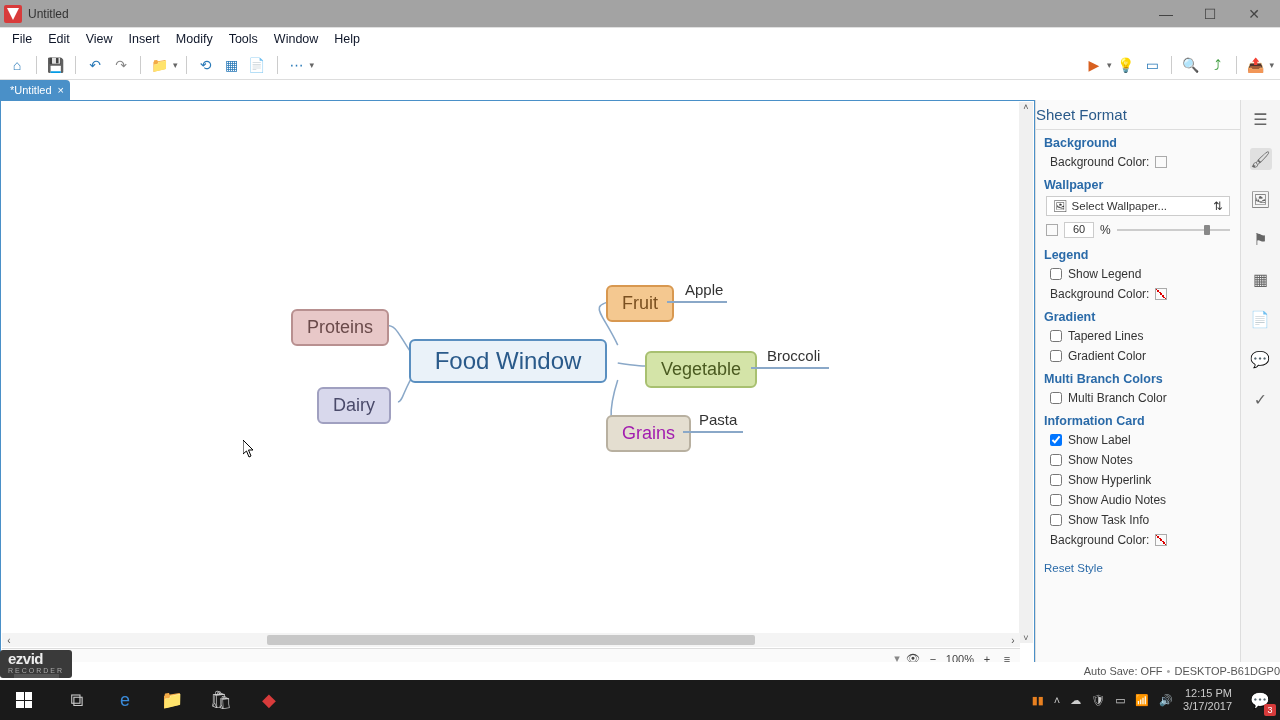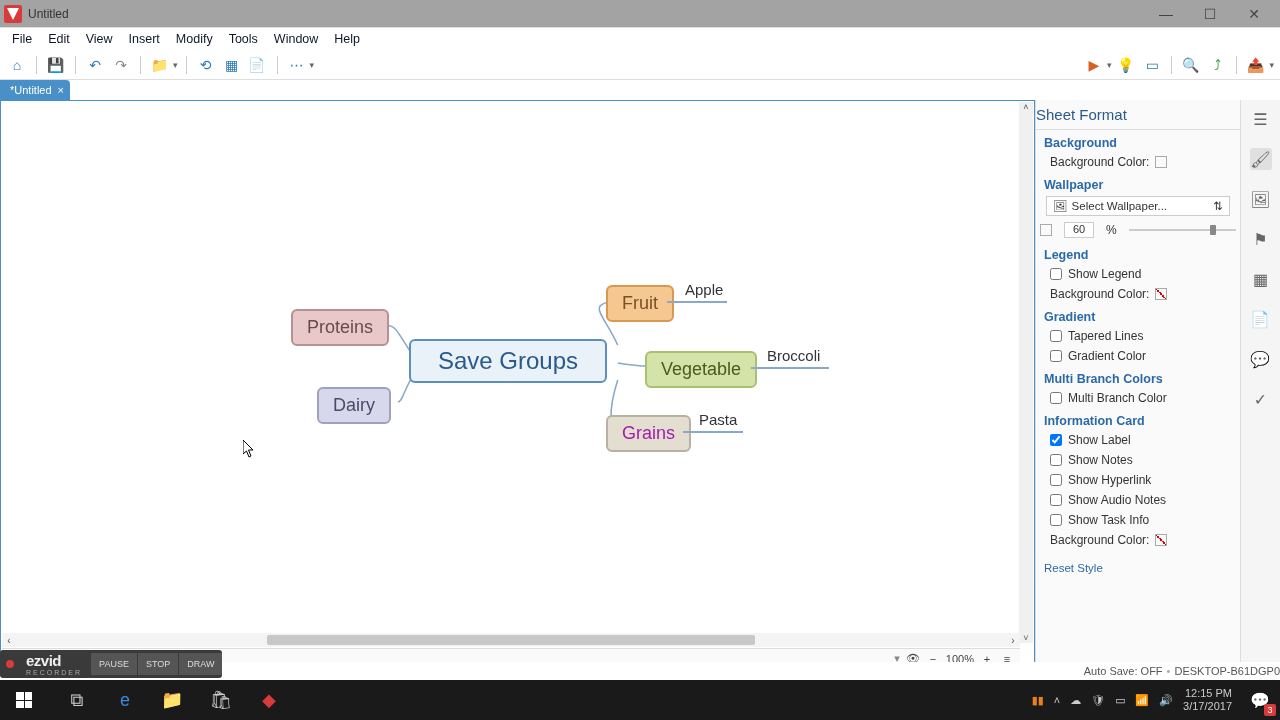--- a/index.html
+++ b/index.html
@@ -56,41 +56,41 @@
 svg.connectors path { stroke: #8aa8c8; stroke-width: 1.5; fill: none; }
 
 
 .rightpanel { width: 205px; border-left: 1px solid #ddd; background: #fafafa; display: flex; flex-direction: column; font-size: 12px; color: #333; }
 .rightpanel .panel-title { text-align: left; font-size: 15px; color: #2a5a8a; padding: 6px 0; border-bottom: 1px solid #ddd; font-weight: 400; }
 .rightpanel .section-h { color: #2a6aa8; font-weight: 600; padding: 6px 8px 2px; font-size: 12.5px; }
 .rightpanel .row { padding: 3px 10px 3px 14px; display: flex; align-items: center; gap: 6px; }
 .rightpanel .row label { font-size: 12px; }
 .rightpanel input[type=checkbox] { width: 12px; height: 12px; }
 .rightpanel .wallpaper-select { margin: 2px 10px; border: 1px solid #ccc; background: #fff; padding: 2px 6px; font-size: 11.5px; display: flex; align-items: center; gap: 4px; }
-.rightpanel .opacity-row { display: flex; align-items: center; gap: 12px; padding: 4px 4px; }
+.rightpanel .opacity-row { display: flex; align-items: center; gap: 6px; padding: 4px 10px; }
 .rightpanel .opacity-row .valbox { width: 30px; height: 16px; border: 1px solid #ccc; background: #fff; font-size: 11px; text-align: center; }
 .rightpanel .opacity-row .slider { flex: 1; height: 2px; background: #ccc; position: relative; }
 .rightpanel .opacity-row .slider .knob { position: absolute; right: 20px; top: -4px; width: 6px; height: 10px; background: #888; border-radius: 1px; }
 .rightpanel .reset { color: #2a6aa8; font-size: 11.5px; padding: 12px 8px 4px; }
 .rightpanel .colorbox { width: 12px; height: 12px; border: 1px solid #aaa; display: inline-block; }
 
 
 .iconrail { width: 40px; background: #f5f5f5; border-left: 1px solid #ddd; display: flex; flex-direction: column; align-items: center; padding-top: 8px; gap: 18px; }
 .iconrail .ri { width: 22px; height: 22px; display: flex; align-items: center; justify-content: center; color: #666; font-size: 16px; }
 .iconrail .ri.active { background: #e0e0e0; border-radius: 3px; }
 
 
 .canvas-status { position: absolute; left: 1px; right: 14px; bottom: 1px; height: 20px; display: flex; align-items: center; justify-content: flex-end; gap: 6px; padding: 0 6px; border-top: 1px solid #ddd; background: #fafafa; font-size: 11px; color: #444; }
 .canvas-status .zbtn { width: 14px; text-align: center; }
 
 
 .appstatus { position: absolute; bottom: 40px; left: 0; right: 0; height: 18px; display: flex; align-items: center; justify-content: flex-end; padding: 0 0; font-size: 11px; color: #555; background: #fff; }
 
 
-.recorder { position: absolute; left: 0; bottom: 42px; height: 28px; display: flex; align-items: center; background: #3a3a3a; color: #ccc; font-size: 9px; border-radius: 3px; overflow: hidden; }
+.recorder { position: absolute; left: 0; bottom: 42px; height: 28px; display: flex; align-items: center; background: #3a3a3a; color: #ccc; font-size: 9px; border-radius: 3px; overflow: hidden; flex-direction: column; }
 .recorder .brand { padding: 0 8px; }
 .recorder .brand .b1 { font-size: 15px; font-weight: 600; color: #eee; letter-spacing: -0.5px; }
 .recorder .brand .b2 { font-size: 7px; letter-spacing: 2px; color: #aaa; }
 .recorder .dot { width: 8px; height: 8px; border-radius: 50%; background: #d83b3b; margin: 0 4px 0 6px; }
 .recorder .rbtn { background: #555; color: #ddd; padding: 6px 8px; margin-left: 1px; font-size: 9px; }
 
 
 .taskbar { position: absolute; bottom: 0; left: 0; right: 0; height: 40px; background: #1a1a1a; display: flex; align-items: center; color: #ccc; }
 .taskbar .start { width: 48px; height: 40px; display: flex; align-items: center; justify-content: center; }
 .taskbar .win-logo { width: 16px; height: 16px; display: grid; grid-template: 1fr 1fr / 1fr 1fr; gap: 1px; }
@@ -179,21 +179,21 @@
       <path d="M606 280 C595 315, 600 330, 605 330"></path>
     </svg>
 
     <div class="node proteins" style="left:290px; top:208px;">
         <span>Proteins</span>
       </div>
     <div class="node dairy" style="left:316px; top:286px;align-items:center;">
         <span>Dairy</span>
       </div>
     <div class="node central" style="left:408px; top:238px; width:198px;">
-        <span>Save Groups</span>
+        <span>Food Window</span>
       </div>
     <div class="node fruit" style="left:605px; top:184px;">
         <span>Fruit</span>
       </div>
     <div class="node veg" style="left:644px; top:250px;">
         <span>Vegetable</span>
       </div>
     <div class="node grains" style="left:605px; top:314px;">
         <span>Grains</span>
       </div>

